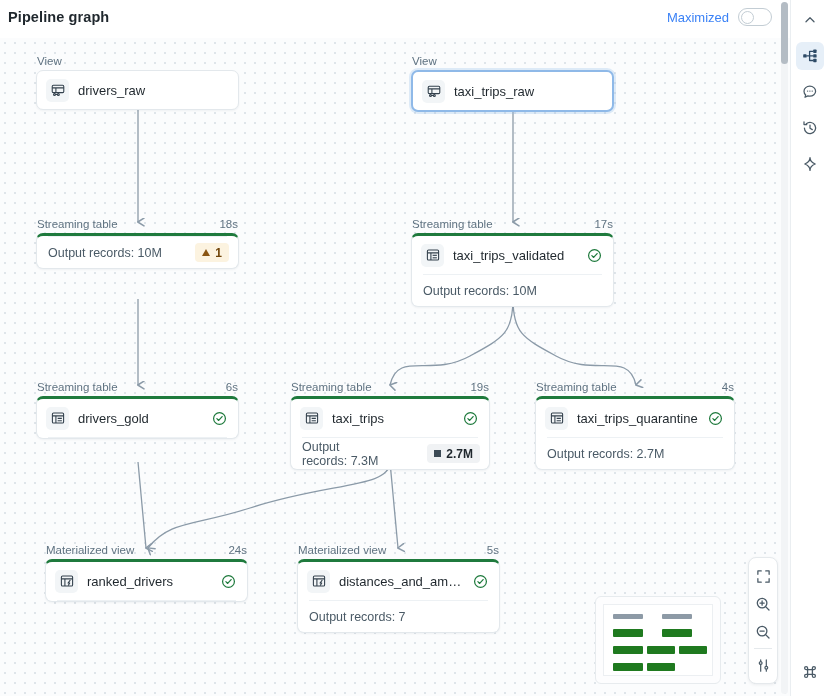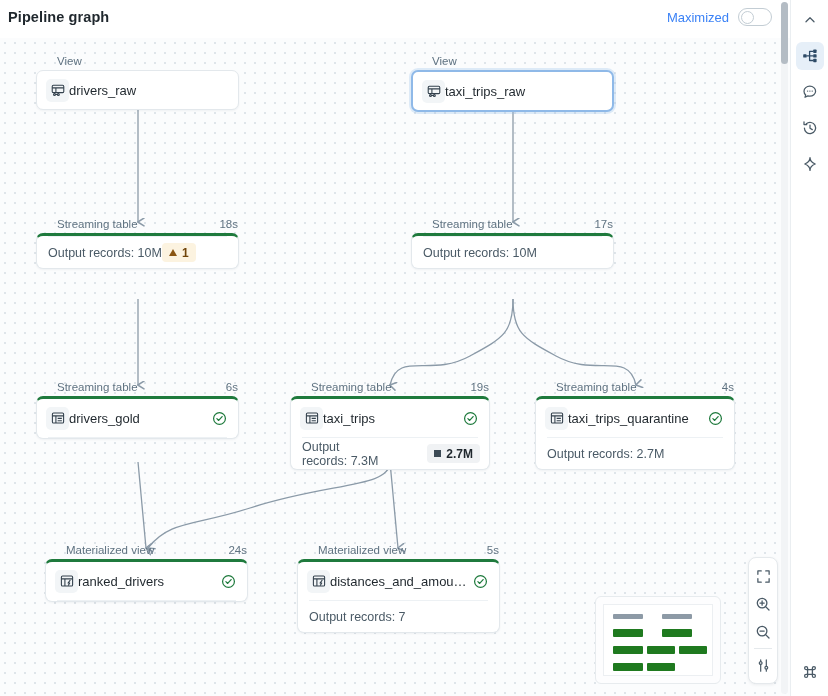--- a/index.html
+++ b/index.html
@@ -54,54 +54,53 @@
     overflow: hidden;
   }
   .edges { position: absolute; left: 0; top: 0; width: 790px; height: 658px; }
 
   
   .node { position: absolute; }
   .node-meta {
     display: flex; justify-content: space-between; align-items: baseline;
     font-size: 11.5px; color: #5f7281;
     padding: 0 1px 3px 1px;
-    margin-left: 20px;
   }
   .node-meta .dur { color: #5f7281; }
   .card {
     background: #ffffff;
     border: 1px solid #e3e8ec;
     border-radius: 7px;
     box-shadow: 0 1px 2px rgba(25,40,55,.05);
     overflow: hidden;
   }
   .card.accent { border-top: 3px solid #1f7a3d; }
   .card.selected {
     border: 2px solid #8fb9e8;
     box-shadow: 0 0 0 2px rgba(143,185,232,.28);
   }
   .card-row {
     display: flex; align-items: center;
-    height: 38px; padding: 0 11px 0 9px; 
+    height: 38px; padding: 0 11px 0 9px; gap: 9px;
   }
   .ico {
     width: 23px; height: 23px; border-radius: 5px;
     background: #f2f5f7;
     display: flex; align-items: center; justify-content: center;
     flex: 0 0 auto;
   }
   .node-name {
     font-size: 13px; color: #1f272d;
     white-space: nowrap; overflow: hidden; text-overflow: ellipsis;
     flex: 1 1 auto;
   }
   .status { flex: 0 0 auto; display: flex; align-items: center; }
   .card-sep { height: 1px; background: #edf1f4; margin: 0 11px; }
   .card-foot {
-    display: flex; align-items: center; 
+    display: flex; align-items: center; justify-content: space-between;
     height: 31px; padding: 0 9px 0 11px;
   }
   .foot-text { font-size: 12.5px; color: #4a5a66; }
   .badge {
     display: inline-flex; align-items: center; gap: 5px;
     height: 19px; padding: 0 7px; border-radius: 4px;
     font-size: 12px; font-weight: 600;
   }
   .badge.warn { background: #fcf3e0; color: #704409; }
   .badge.drop { background: #f0f2f4; color: #1f272d; margin-left: 40px; }
@@ -290,20 +289,38 @@
         </div>
       </div>
     </div>
 
     <div class="node" style="left:411px; top:180px; width:203px;">
       <div class="node-meta">
         <span>Streaming table</span>
         <span class="dur">17s</span>
       </div>
       <div class="card accent">
+        <div class="card-row">
+          <span class="ico">
+            <svg width="14" height="14" viewBox="0 0 16 16" fill="none" stroke="#33414d" stroke-width="1.25">
+              <rect x="1.6" y="2.2" width="12.8" height="11.6" rx="1.3"></rect>
+              <line x1="1.6" y1="5.6" x2="14.4" y2="5.6"></line>
+              <line x1="5.6" y1="5.6" x2="5.6" y2="13.8"></line>
+              <line x1="7.6" y1="8.4" x2="12.4" y2="8.4"></line>
+              <line x1="7.6" y1="11.2" x2="12.4" y2="11.2"></line>
+            </svg>
+          </span>
+          <span class="node-name">taxi_trips_validated</span>
+          <span class="status">
+            <svg width="15" height="15" viewBox="0 0 16 16" fill="none" stroke="#1f7a3d" stroke-width="1.3">
+              <circle cx="8" cy="8" r="6.3"></circle>
+              <path d="M5.2,8.2 L7.1,10.1 L10.8,5.9" stroke-linecap="round" stroke-linejoin="round"></path>
+            </svg>
+          </span>
+        </div>
         <div class="card-sep"></div>
         <div class="card-foot">
           <span class="foot-text">Output records: 10M</span>
         </div>
       </div>
     </div>
 
     <div class="node" style="left:36px; top:343px; width:203px;">
       <div class="node-meta">
         <span>Streaming table</span>

